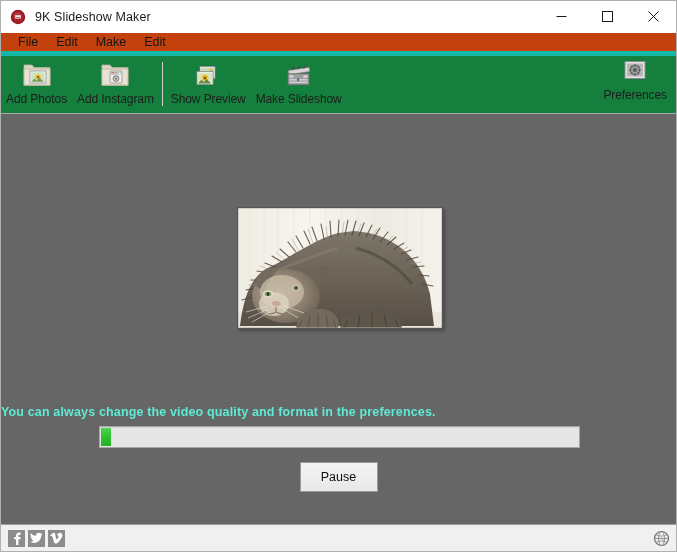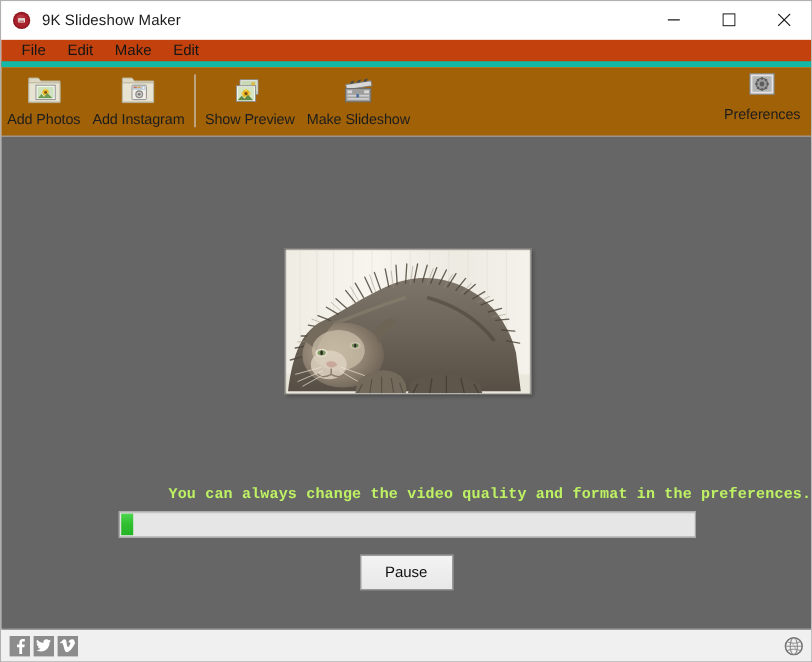--- a/index.html
+++ b/index.html
@@ -77,21 +77,21 @@
     color: #161616;
     padding: 2px 9px 3px 9px;
     cursor: default;
     white-space: nowrap;
   }
 
   
   .toolbar {
     height: 58px;
     flex: 0 0 58px;
-    background: #a16207;
+    background: #15803d;
     border-bottom: 1px solid #a9a9a9;
     box-sizing: border-box;
     display: flex;
     align-items: flex-start;
     position: relative;
     padding-top: 4px;
   }
   .tb-item {
     width: auto;
     min-width: 58px;
@@ -147,26 +147,25 @@
     box-shadow: 2px 2px 3px rgba(0,0,0,0.28);
     overflow: hidden;
   }
   .preview-frame svg { display: block; width: 100%; height: 100%; }
 
   .hint-text {
     position: absolute;
     top: 291px;
     left: 0;
     width: 100%;
-    text-align: right;
+    text-align: left;
     font-size: 12.5px;
     font-weight: bold;
-    color: #bef264;
+    color: #5eead4;
     letter-spacing: 0.15px;
-    font-family: Liberation Mono, monospace;
   }
 
   .progress-wrap {
     position: absolute;
     top: 312px;
     left: 98px;
     width: 481px;
     height: 22px;
     background: #e6e6e6;
     border: 1px solid #a7a7a7;

